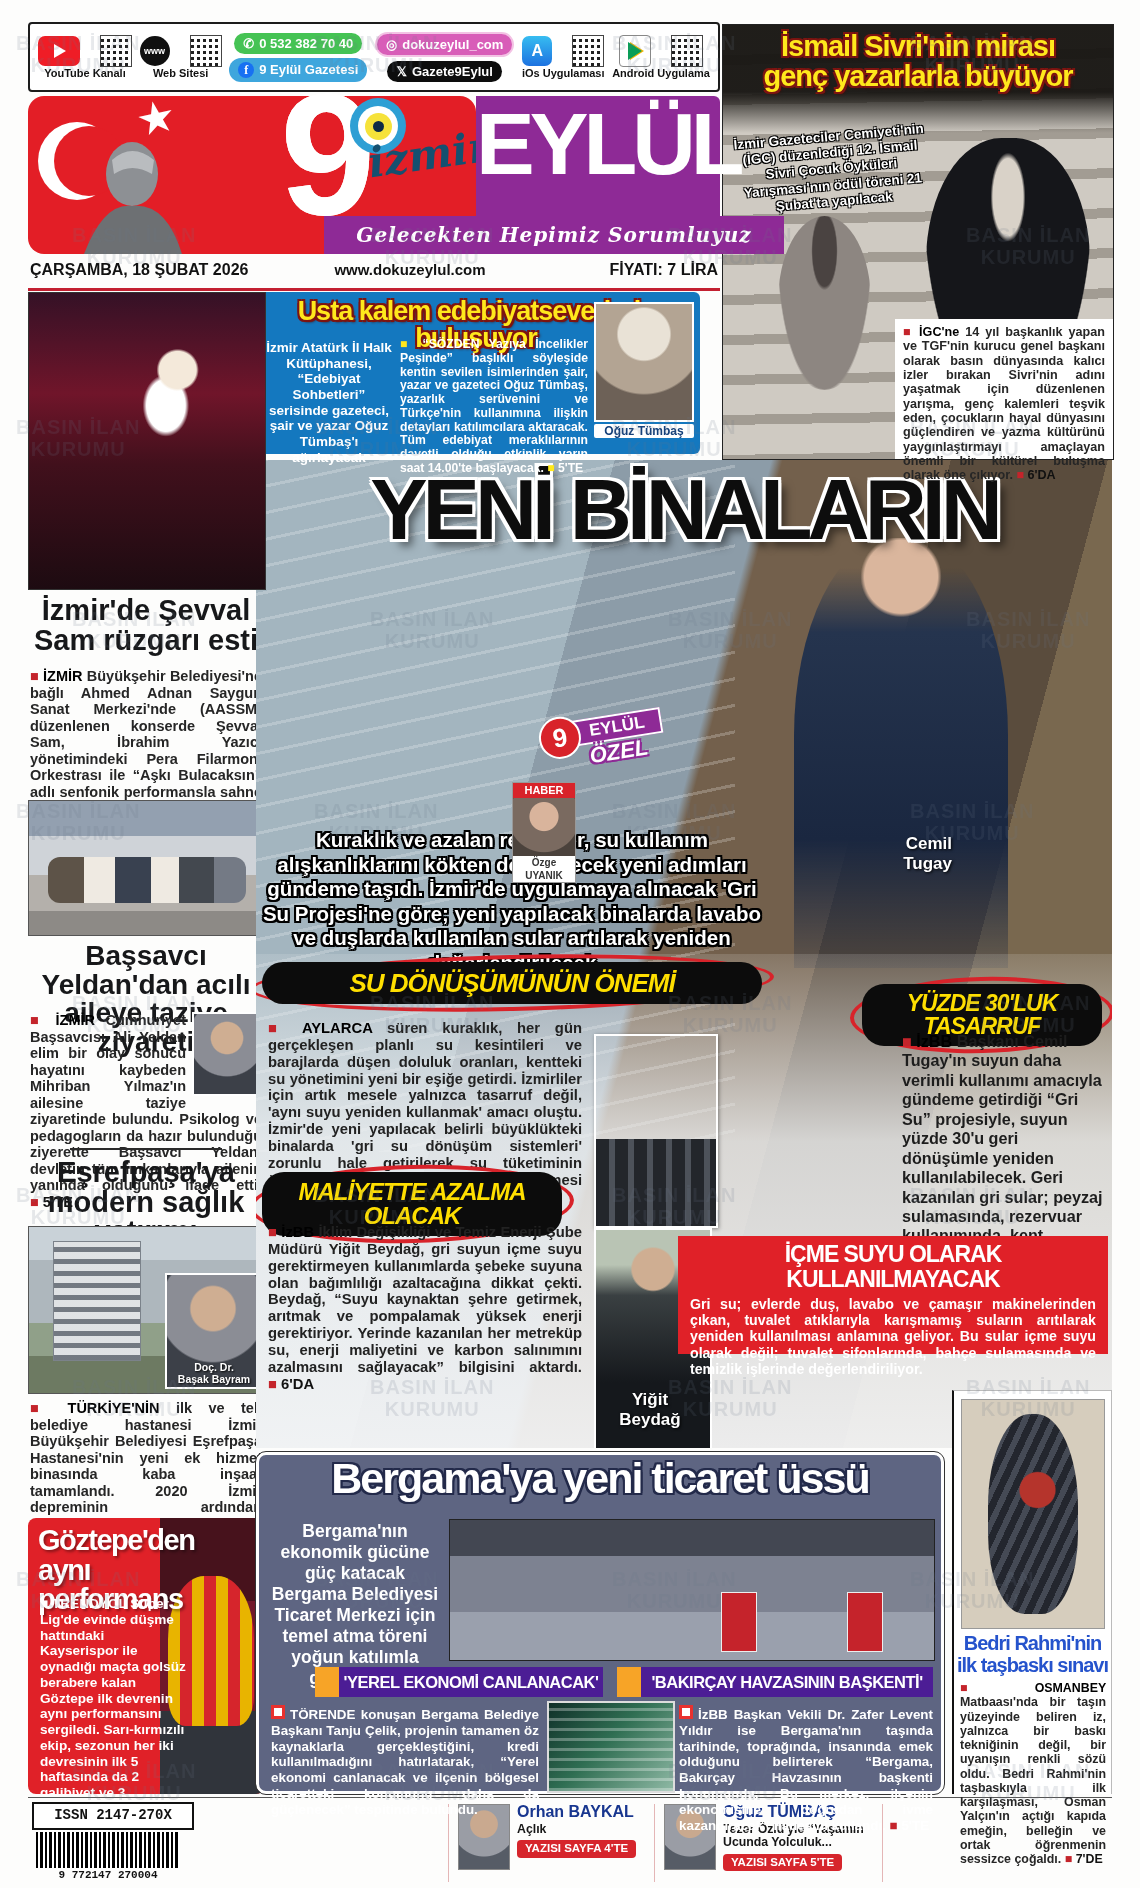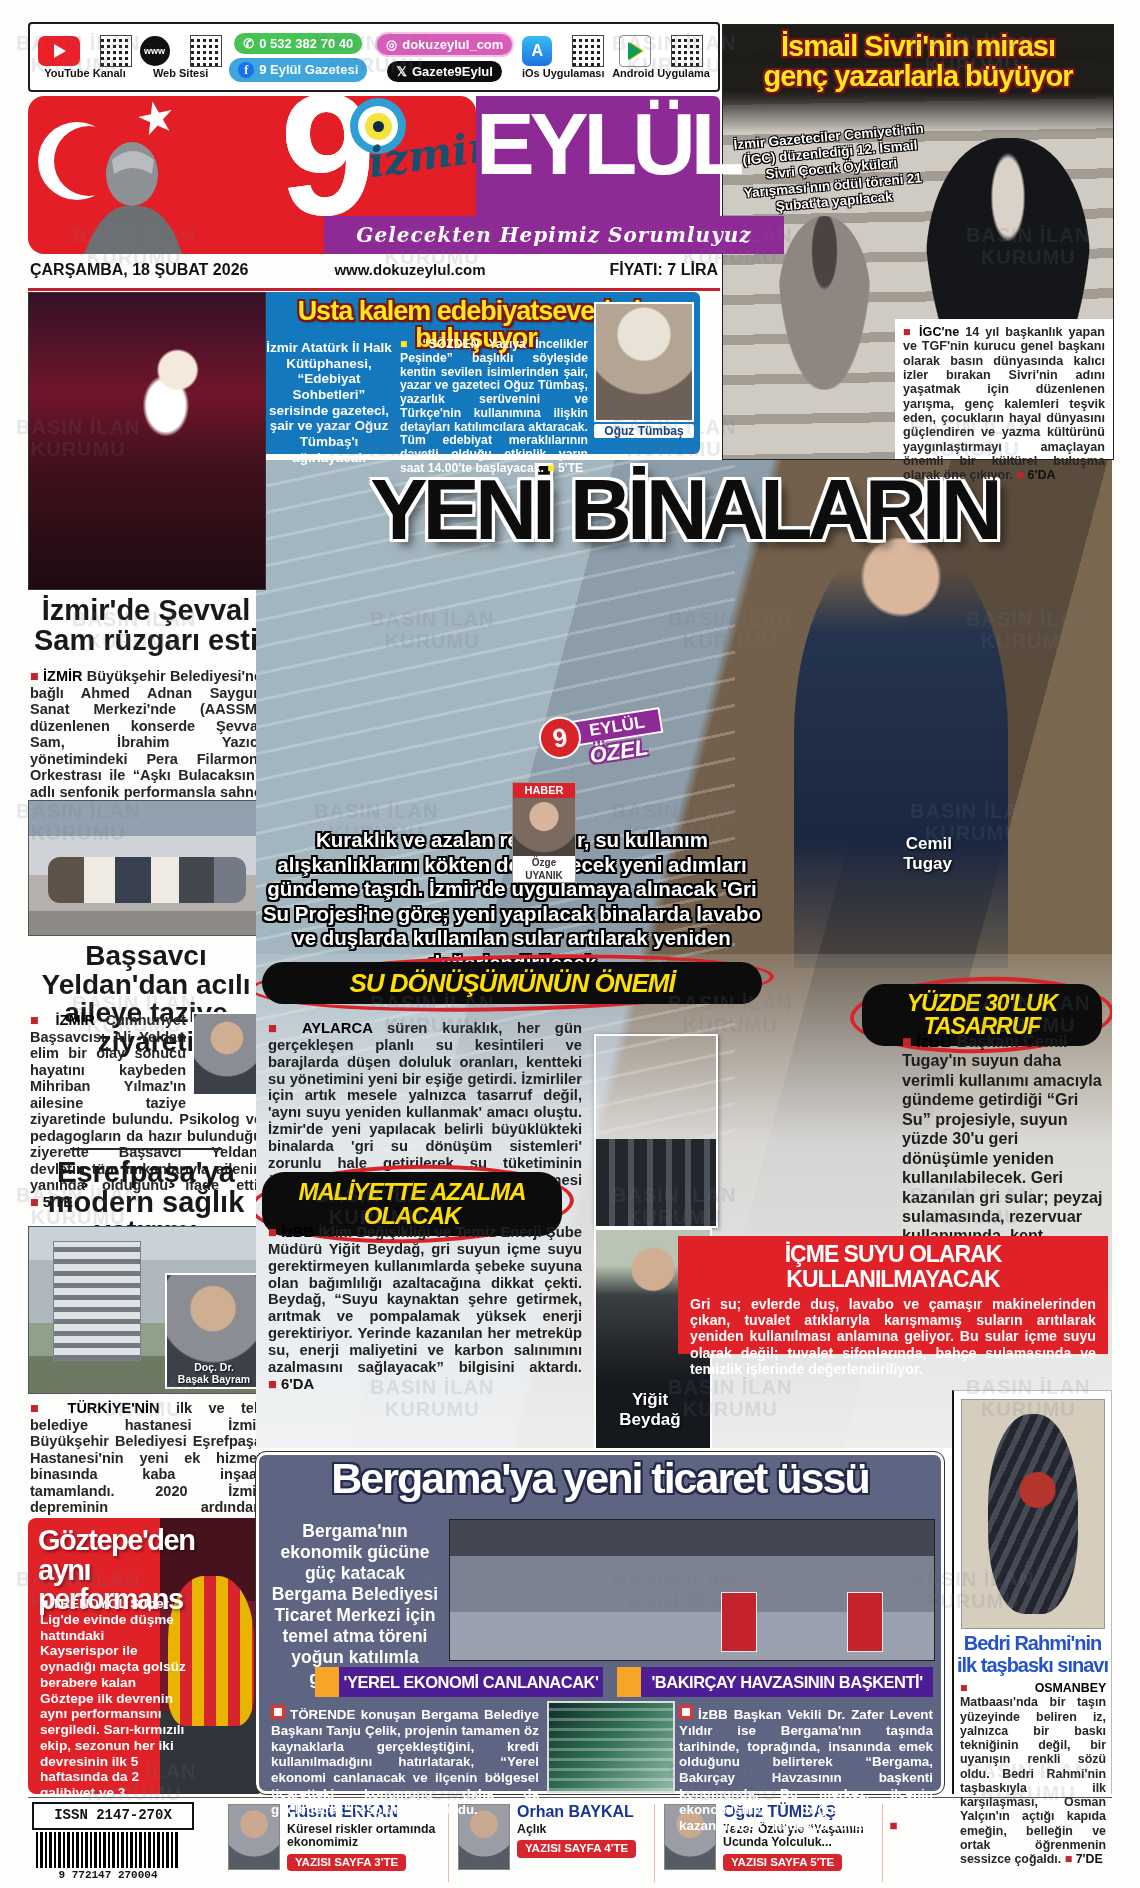--- a/index.html
+++ b/index.html
@@ -451,28 +451,20 @@
     <div class="bedri-h">Bedri Rahmi'nin
 ilk taşbaskı sınavı</div>
     <div class="bedri-b"><span class="lead">OSMANBEY</span><span> Matbaası'nda bir taşın yüzeyinde beliren iz, yalnızca bir baskı tekniğinin değil, bir uyanışın renkli sözü oldu. Bedri Rahmi'nin taşbaskıyla ilk karşılaşması, Osman Yalçın'ın açtığı kapıda emeğin, belleğin ve ortak öğrenmenin sessizce çoğaldı.</span><span class="pref">7'DE</span></div>
   </div>
 
   <div class="footrule"></div>
   <div class="issn-box">ISSN 2147-270X</div>
   <div class="barcode"></div>
   <div class="barcode-digits">9 772147 270004</div>
 
-  <div class="colm" style="left:228px;width:212px;">
-    <div class="colm-photo"></div>
-    <div>
-      <div class="colm-name">Hüsnü ERKAN</div>
-      <div class="colm-title">Küresel riskler ortamında ekonomimiz</div>
-      <span class="colm-ref">YAZISI SAYFA 3'TE</span>
-    </div>
-  </div>
   <div class="colsep" style="left:448px;"></div>
   <div class="colm" style="left:458px;width:190px;">
     <div class="colm-photo"></div>
     <div>
       <div class="colm-name">Orhan BAYKAL</div>
       <div class="colm-title">Açlık</div>
       <span class="colm-ref">YAZISI SAYFA 4'TE</span>
     </div>
   </div>
   <div class="colsep" style="left:654px;"></div>

